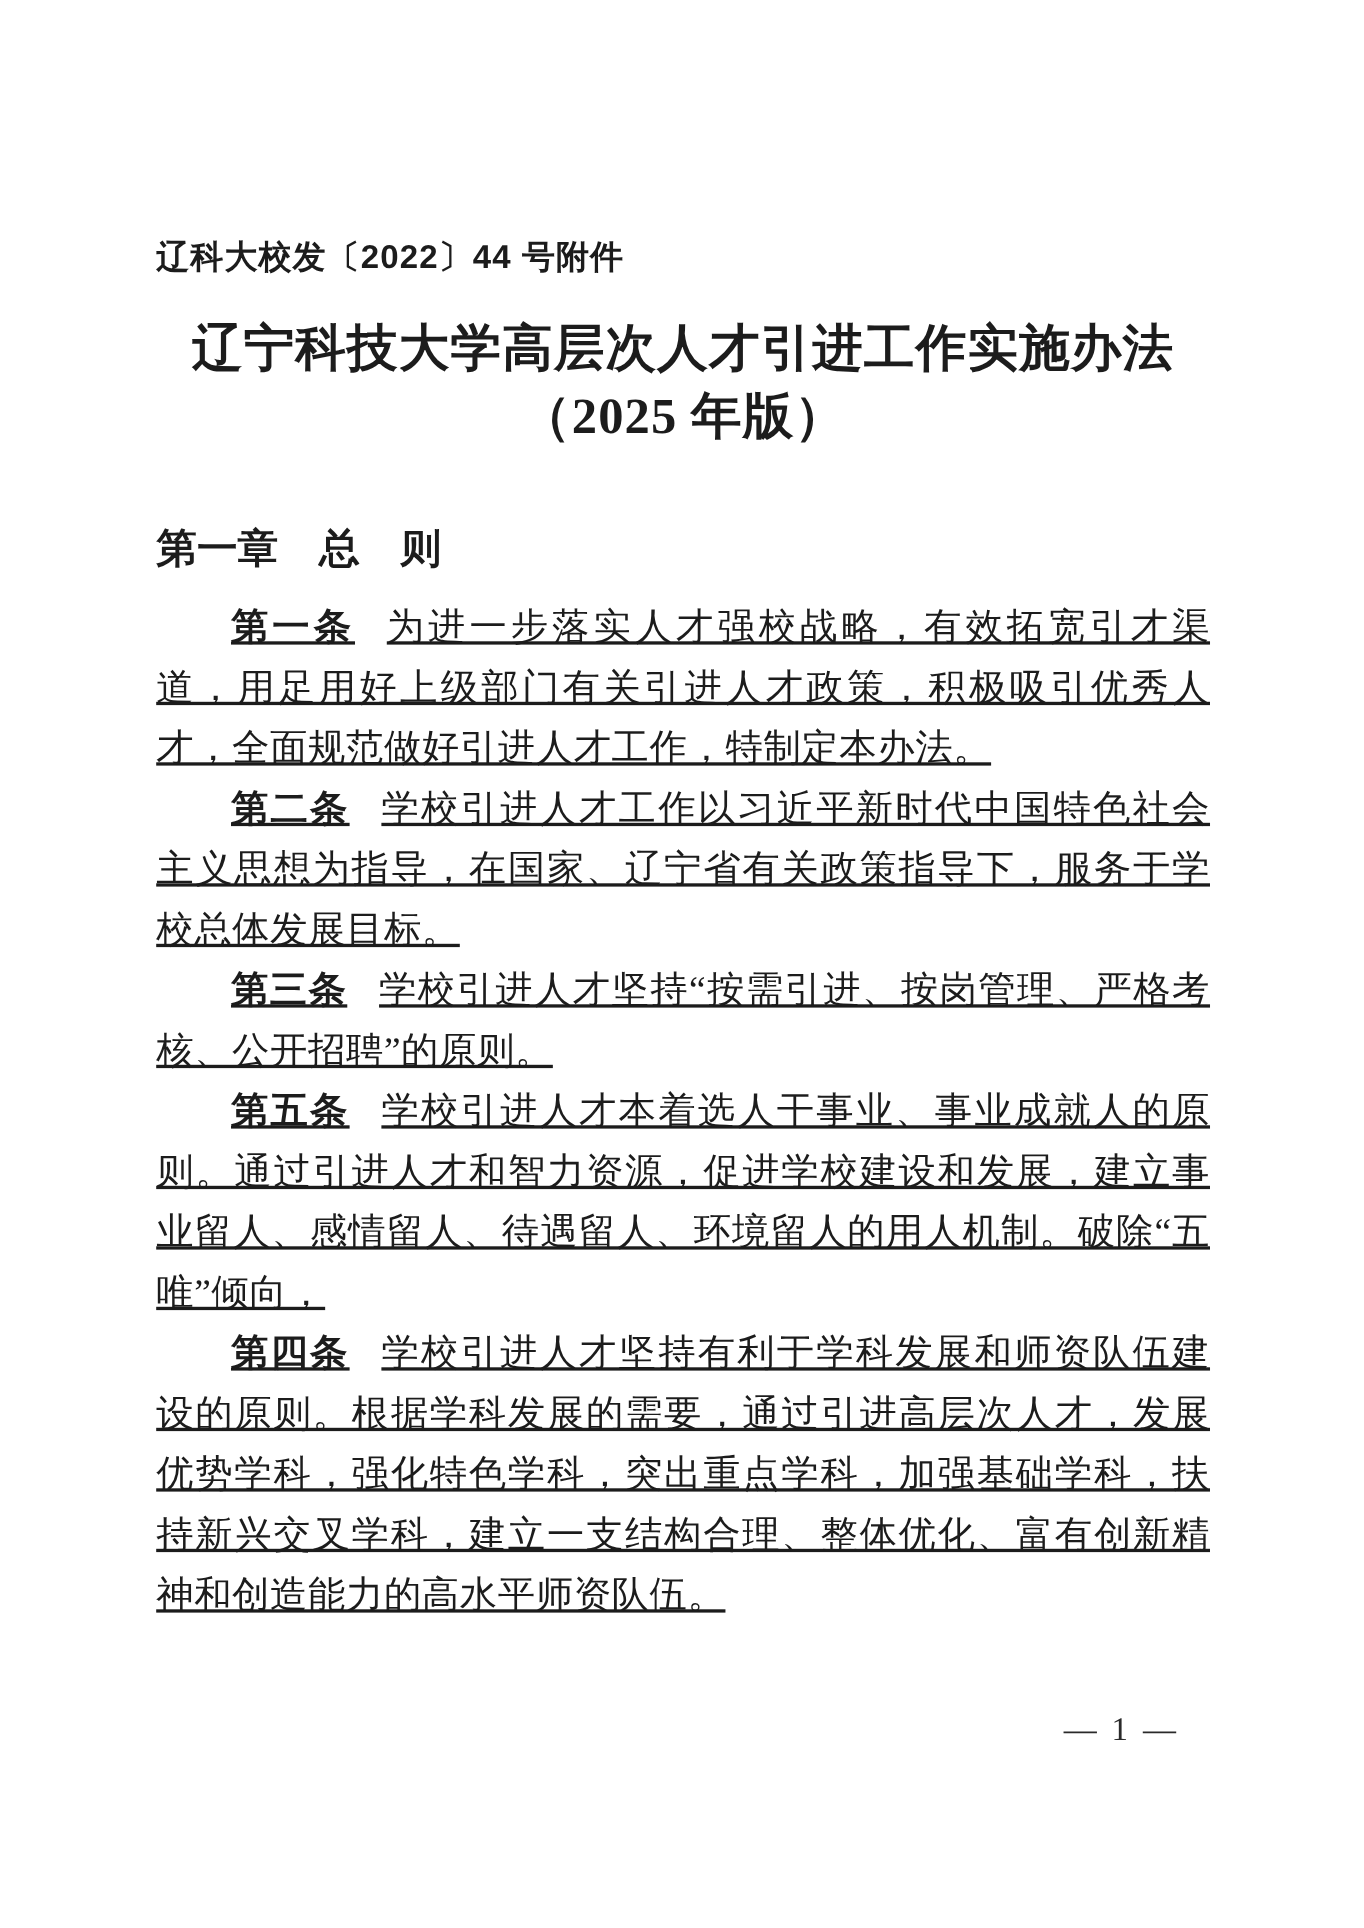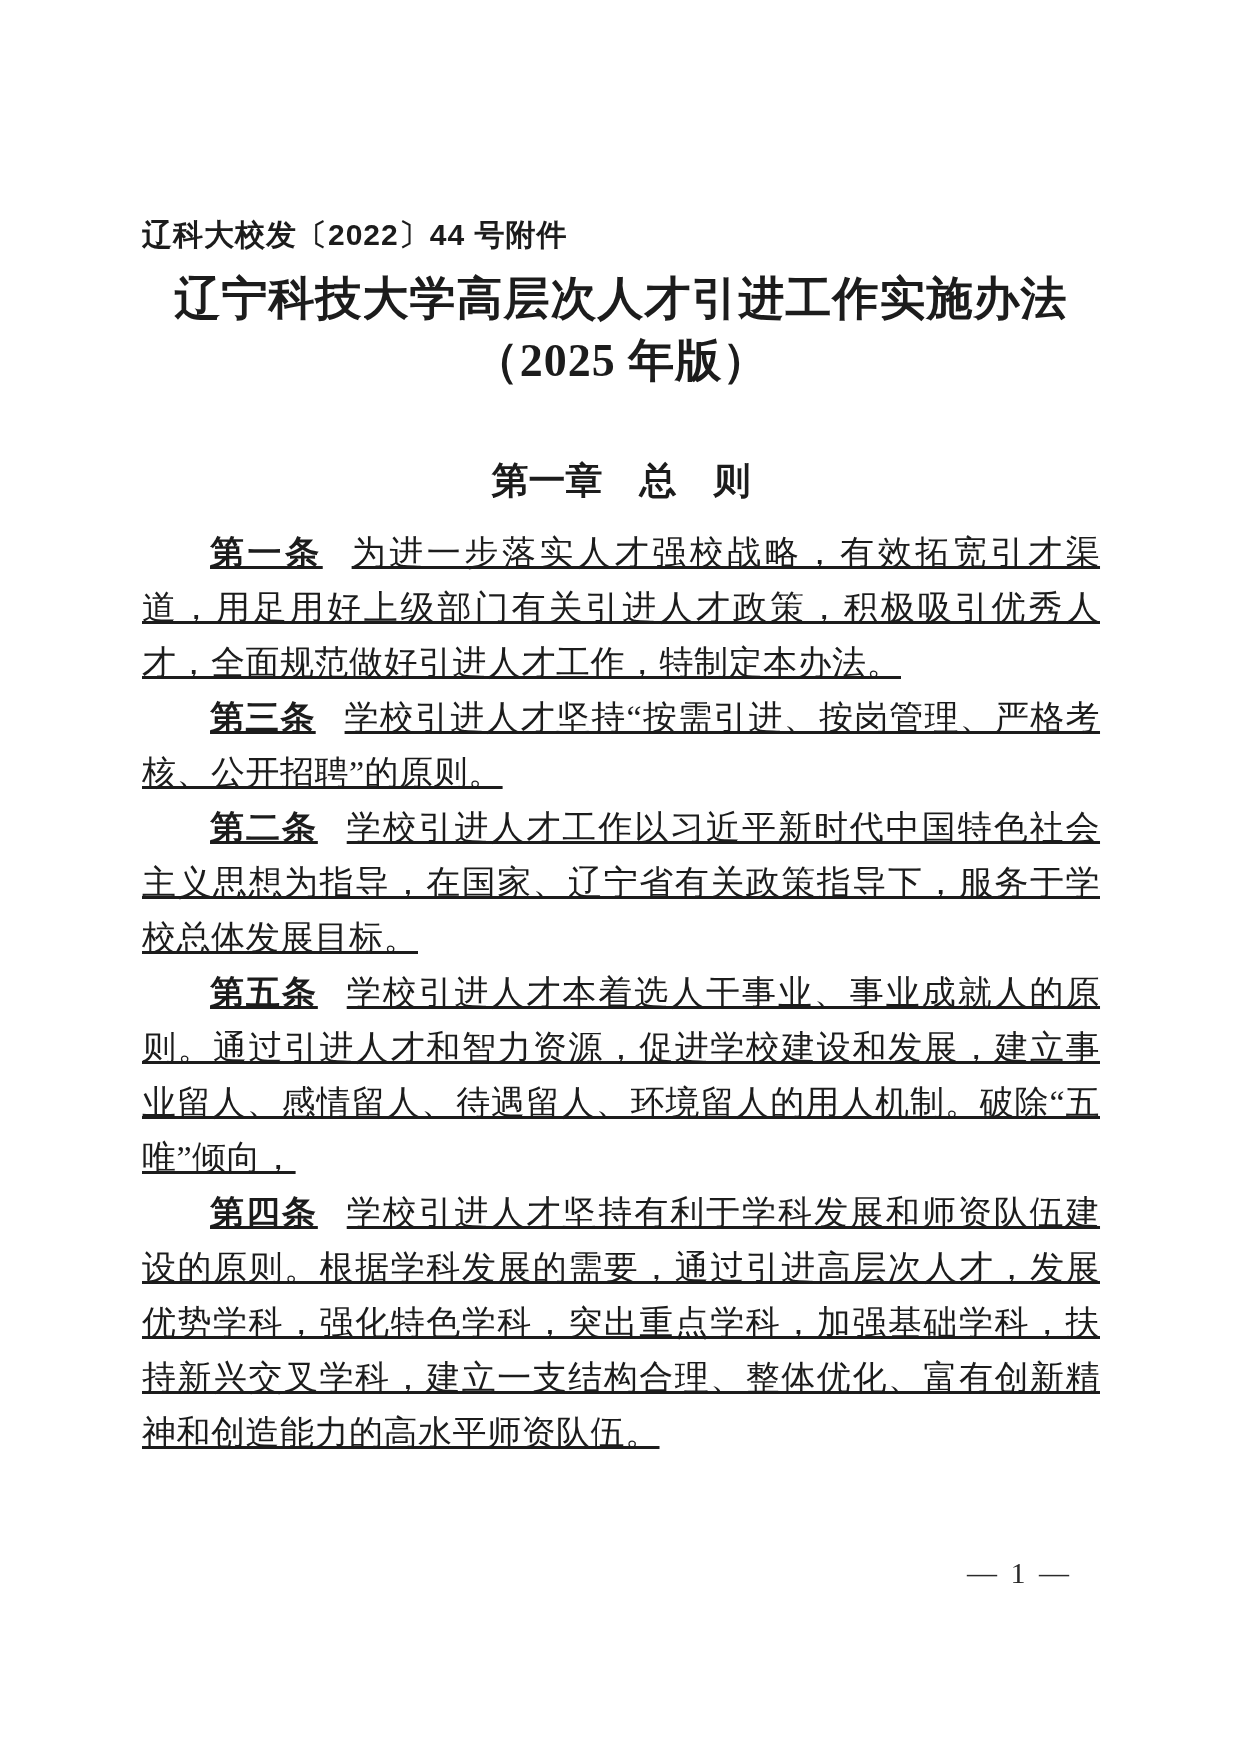--- a/index.html
+++ b/index.html
@@ -23,30 +23,30 @@
     width: 958px;
   }
   .doc-number {
     font-family: "Liberation Sans", "DejaVu Sans", sans-serif;
     font-size: 30px;
     line-height: 38px;
     font-weight: 600;
     letter-spacing: 1px;
   }
   .doc-title {
-    margin-top: 14px;
+    margin-top: 32px;
     text-align: center;
     font-weight: bold;
     font-size: 46px;
     line-height: 62px;
     letter-spacing: 1px;
   }
   .chapter-heading {
     margin-top: 66px;
-    text-align: center;
+    text-align: left;
     font-family: "Liberation Sans", "DejaVu Sans", sans-serif;
     font-weight: bold;
     font-size: 37px;
     line-height: 46px;
   }
   .body-text {
     margin-top: 21px;
   }
   .article {
     margin: 0;
@@ -86,25 +86,25 @@
 
     <div class="chapter-heading">第一章　总　则</div>
 
     <div class="body-text">
 
       <p class="article">
         <span class="article-label">第一条</span><span>为进一步落实人才强校战略，有效拓宽引才渠道，用足用好上级部门有关引进人才政策，积极吸引优秀人才，全面规范做好引进人才工作，特制定本办法。</span>
       </p>
 
       <p class="article">
-        <span class="article-label">第三条</span><span>学校引进人才坚持“按需引进、按岗管理、严格考核、公开招聘”的原则。</span>
+        <span class="article-label">第二条</span><span>学校引进人才工作以习近平新时代中国特色社会主义思想为指导，在国家、辽宁省有关政策指导下，服务于学校总体发展目标。</span>
       </p>
 
       <p class="article">
-        <span class="article-label">第二条</span><span>学校引进人才工作以习近平新时代中国特色社会主义思想为指导，在国家、辽宁省有关政策指导下，服务于学校总体发展目标。</span>
+        <span class="article-label">第三条</span><span>学校引进人才坚持“按需引进、按岗管理、严格考核、公开招聘”的原则。</span>
       </p>
 
       <p class="article">
         <span class="article-label">第五条</span><span>学校引进人才本着选人干事业、事业成就人的原则。通过引进人才和智力资源，促进学校建设和发展，建立事业留人、感情留人、待遇留人、环境留人的用人机制。破除“五唯”倾向，</span>
       </p>
 
       <p class="article">
         <span class="article-label">第四条</span><span>学校引进人才坚持有利于学科发展和师资队伍建设的原则。根据学科发展的需要，通过引进高层次人才，发展优势学科，强化特色学科，突出重点学科，加强基础学科，扶持新兴交叉学科，建立一支结构合理、整体优化、富有创新精神和创造能力的高水平师资队伍。</span>
       </p>
 

